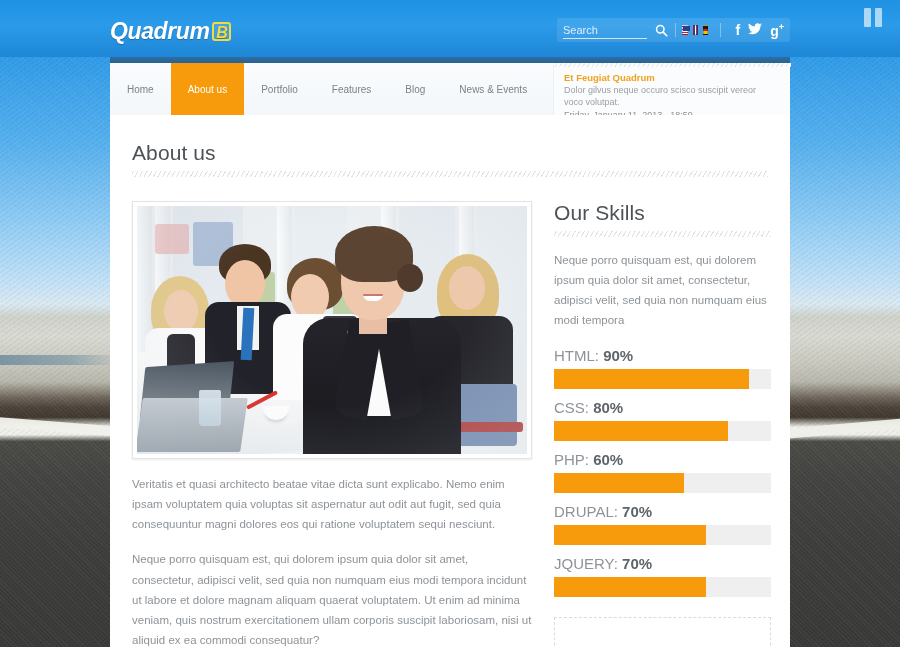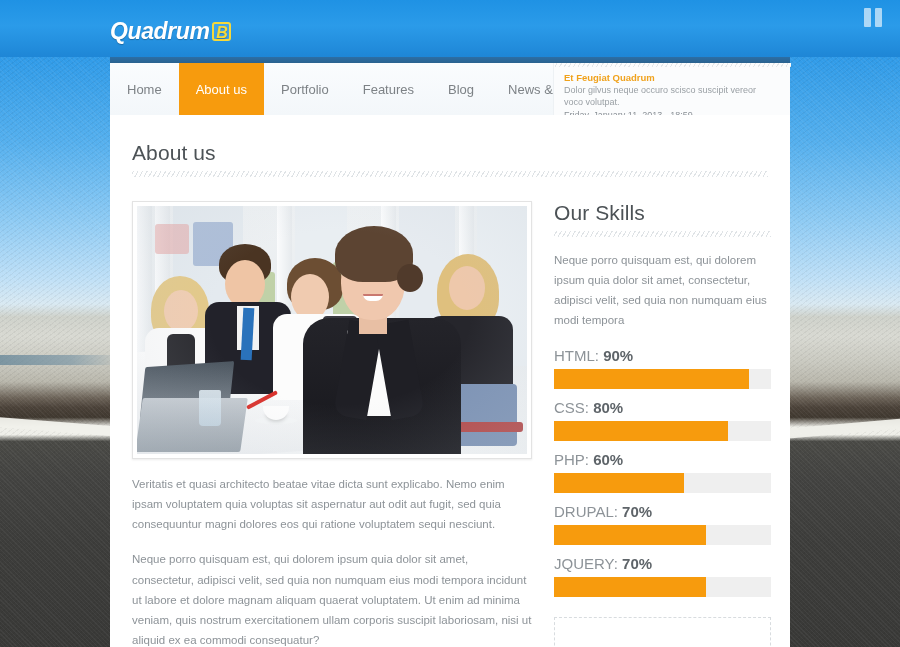--- a/index.html
+++ b/index.html
@@ -153,21 +153,21 @@
   #nav-wrap {
     position: absolute; left: 110px; top: 63px;
     width: 680px; height: 52px;
     background: linear-gradient(to bottom, #fafcfe 0%, #f3f7fa 100%);
     display: flex;
   }
   #nav { display: flex; height: 52px; }
   .nav-item {
     display: flex; align-items: center;
     padding: 10px 17px; height: 52px;
-    font-size: 13px; color: #7d8286;
+    font-size: 10px; color: #7d8286;
     cursor: pointer; white-space: nowrap;
   }
   .nav-item.active {
     background: #f79b0d;
     color: #ffffff;
   }
 
   
   #notice {
     position: absolute; left: 553px; top: 63px;
@@ -331,20 +331,45 @@
   <div id="road-line-right"></div>
 
   <div id="header-band">
     <div id="header-inner">
 
       <div id="logo">
         <span>Quadrum</span>
         <span class="logo-b">B</span>
       </div>
 
+      <div id="utility-bar">
+        <input id="search-input" type="text" placeholder="Search" style="">
+        <span id="search-icon">
+          <svg width="13" height="13" viewBox="0 0 16 16">
+            <circle cx="6.5" cy="6.5" r="4.6" fill="none" stroke="#ffffff" stroke-width="1.8"></circle>
+            <line x1="10" y1="10" x2="14.5" y2="14.5" stroke="#ffffff" stroke-width="2" stroke-linecap="round"></line>
+          </svg>
+        </span>
+
+        <span class="util-sep"></span>
+
+        <span class="flag flag-us"></span>
+        <span class="flag flag-fr"></span>
+        <span class="flag flag-de"></span>
+
+        <span class="util-sep"></span>
+
+        <span class="social">f</span>
+        <span class="social">
+          <svg width="14" height="12" viewBox="0 0 16 14">
+            <path d="M16 1.7a6.4 6.4 0 0 1-1.9.5A3.3 3.3 0 0 0 15.5.4a6.6 6.6 0 0 1-2.1.8A3.3 3.3 0 0 0 7.8 4a9.3 9.3 0 0 1-6.8-3.4 3.3 3.3 0 0 0 1 4.4A3.3 3.3 0 0 1 .5 4.6v.1a3.3 3.3 0 0 0 2.6 3.2 3.3 3.3 0 0 1-1.5.1 3.3 3.3 0 0 0 3.1 2.3A6.6 6.6 0 0 1 0 11.7a9.3 9.3 0 0 0 5 1.5c6 0 9.3-5 9.3-9.3v-.4A6.7 6.7 0 0 0 16 1.7z" fill="#ffffff"></path>
+          </svg>
+        </span>
+        <span class="social">g<sup style="font-size:9px">+</sup></span>
+      </div>
 
       <div id="pause-button">
         <span></span>
         <span></span>
       </div>
 
     </div>
   </div>
 
   <div id="header-rule"></div>

